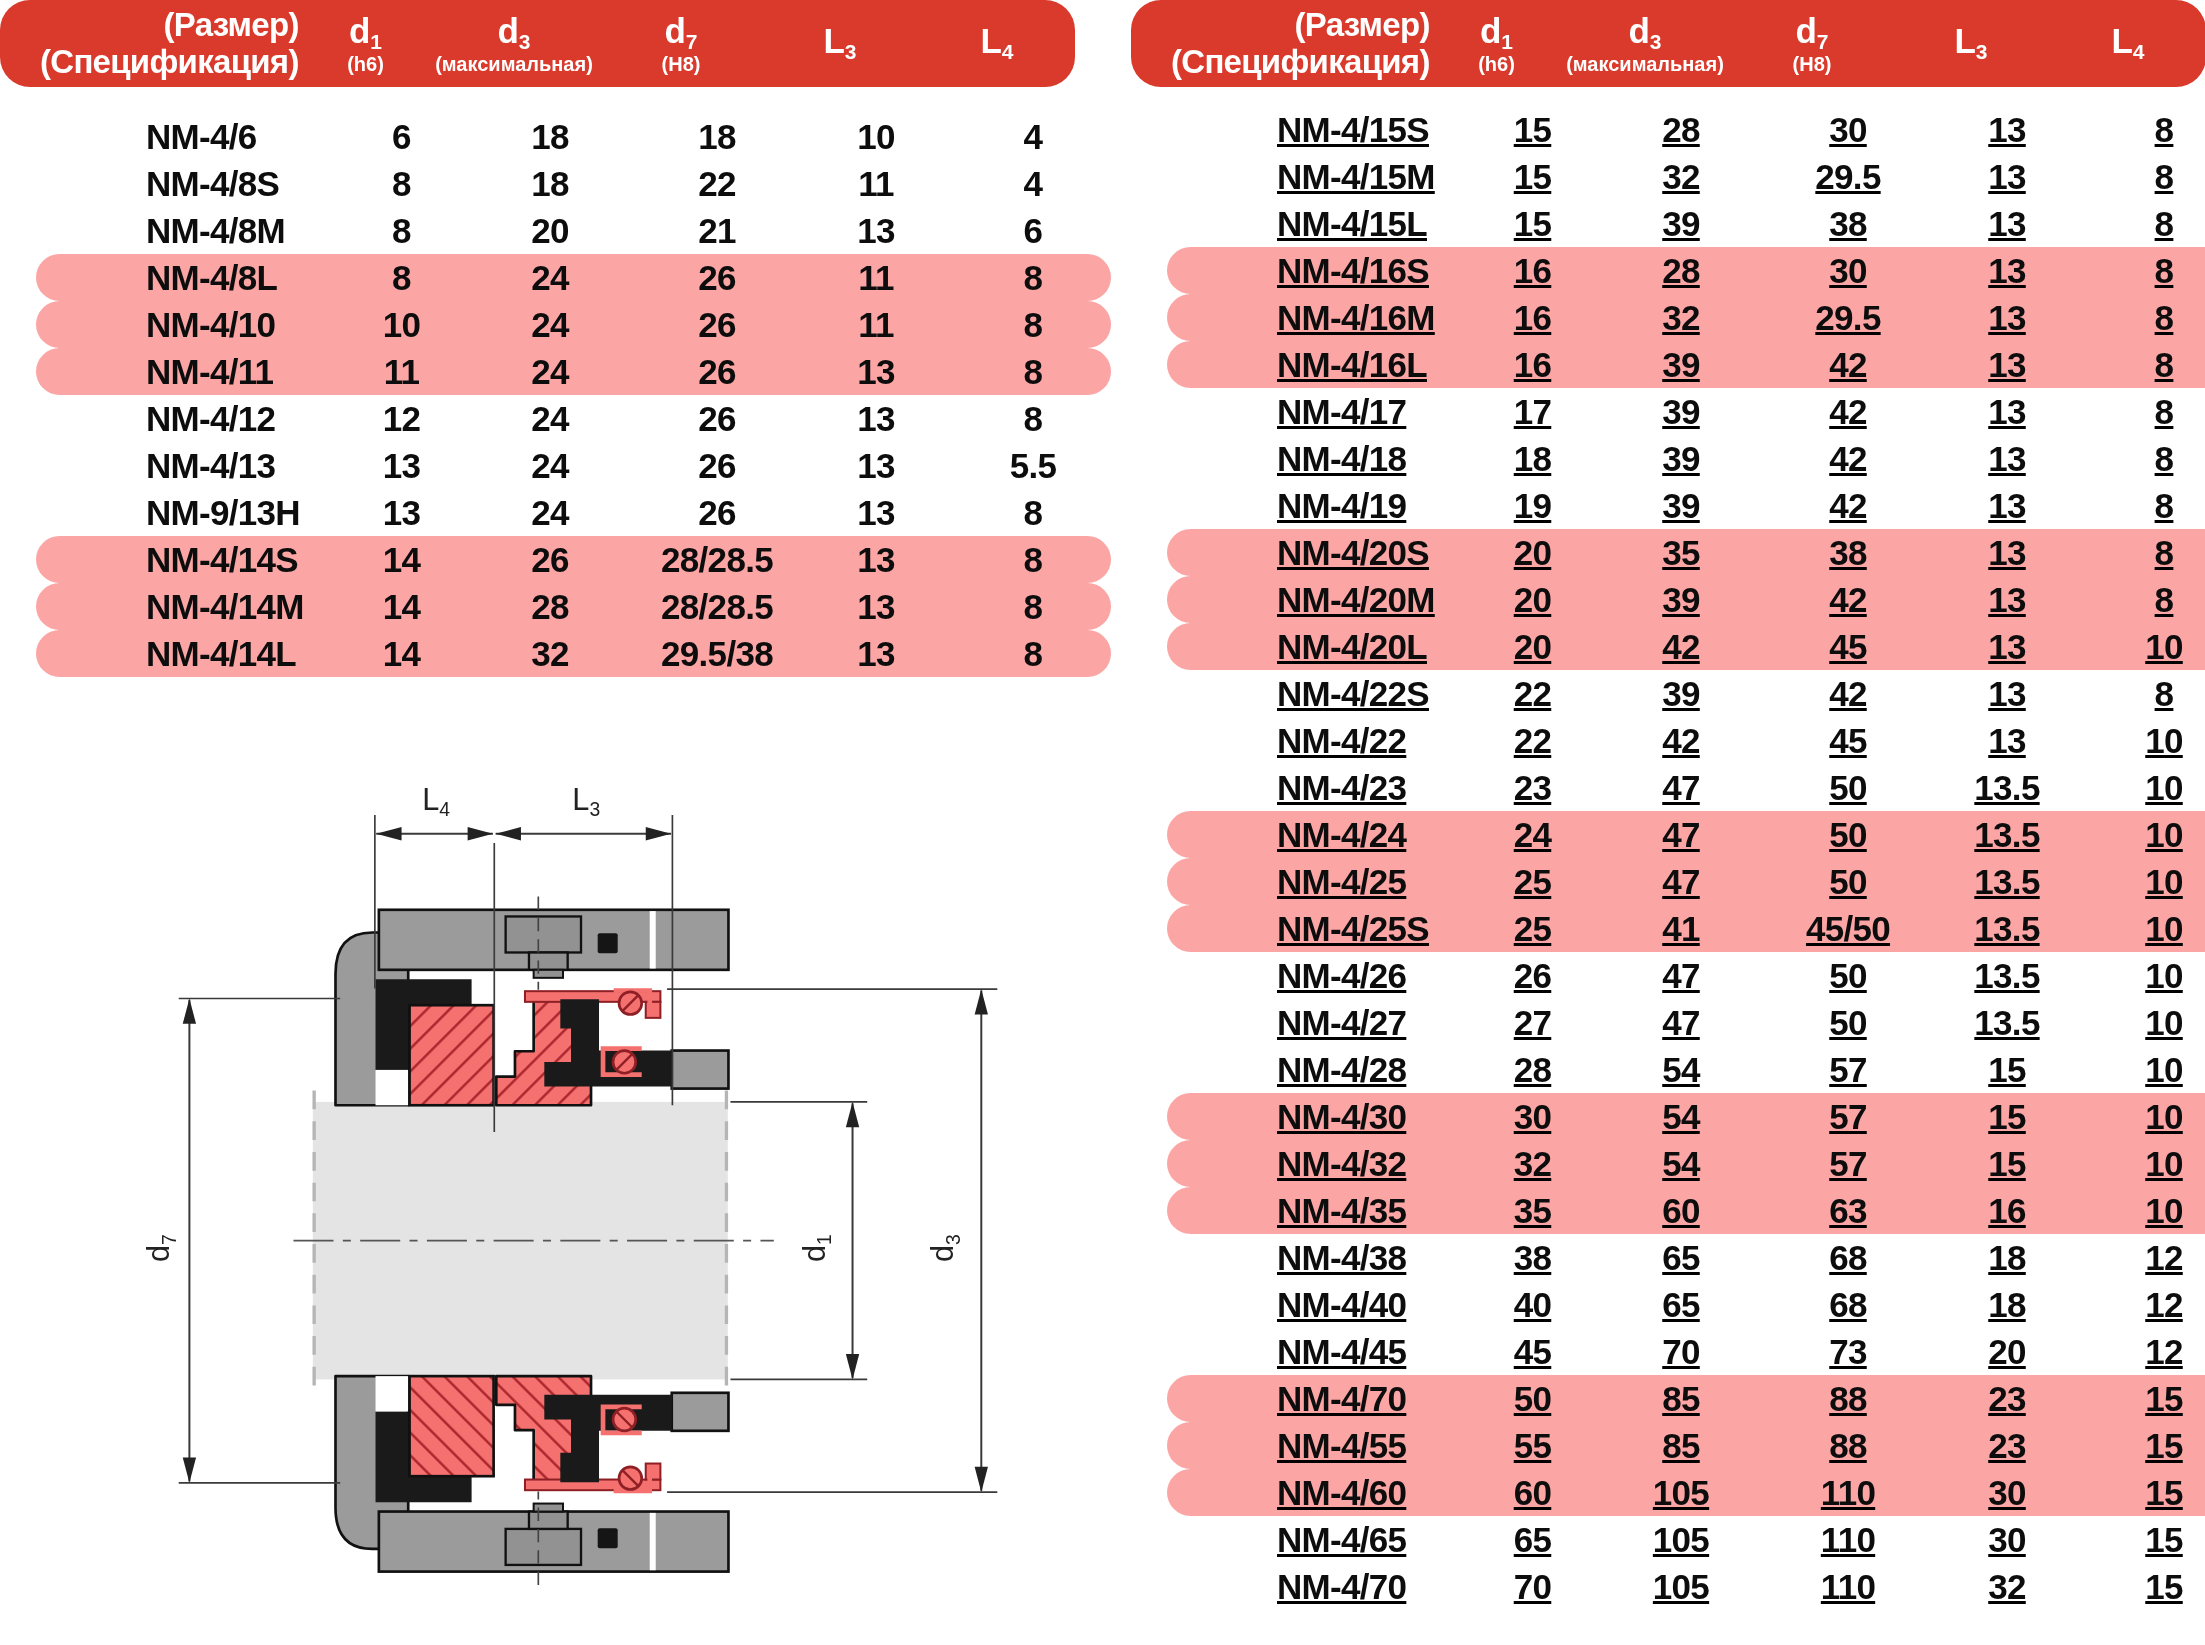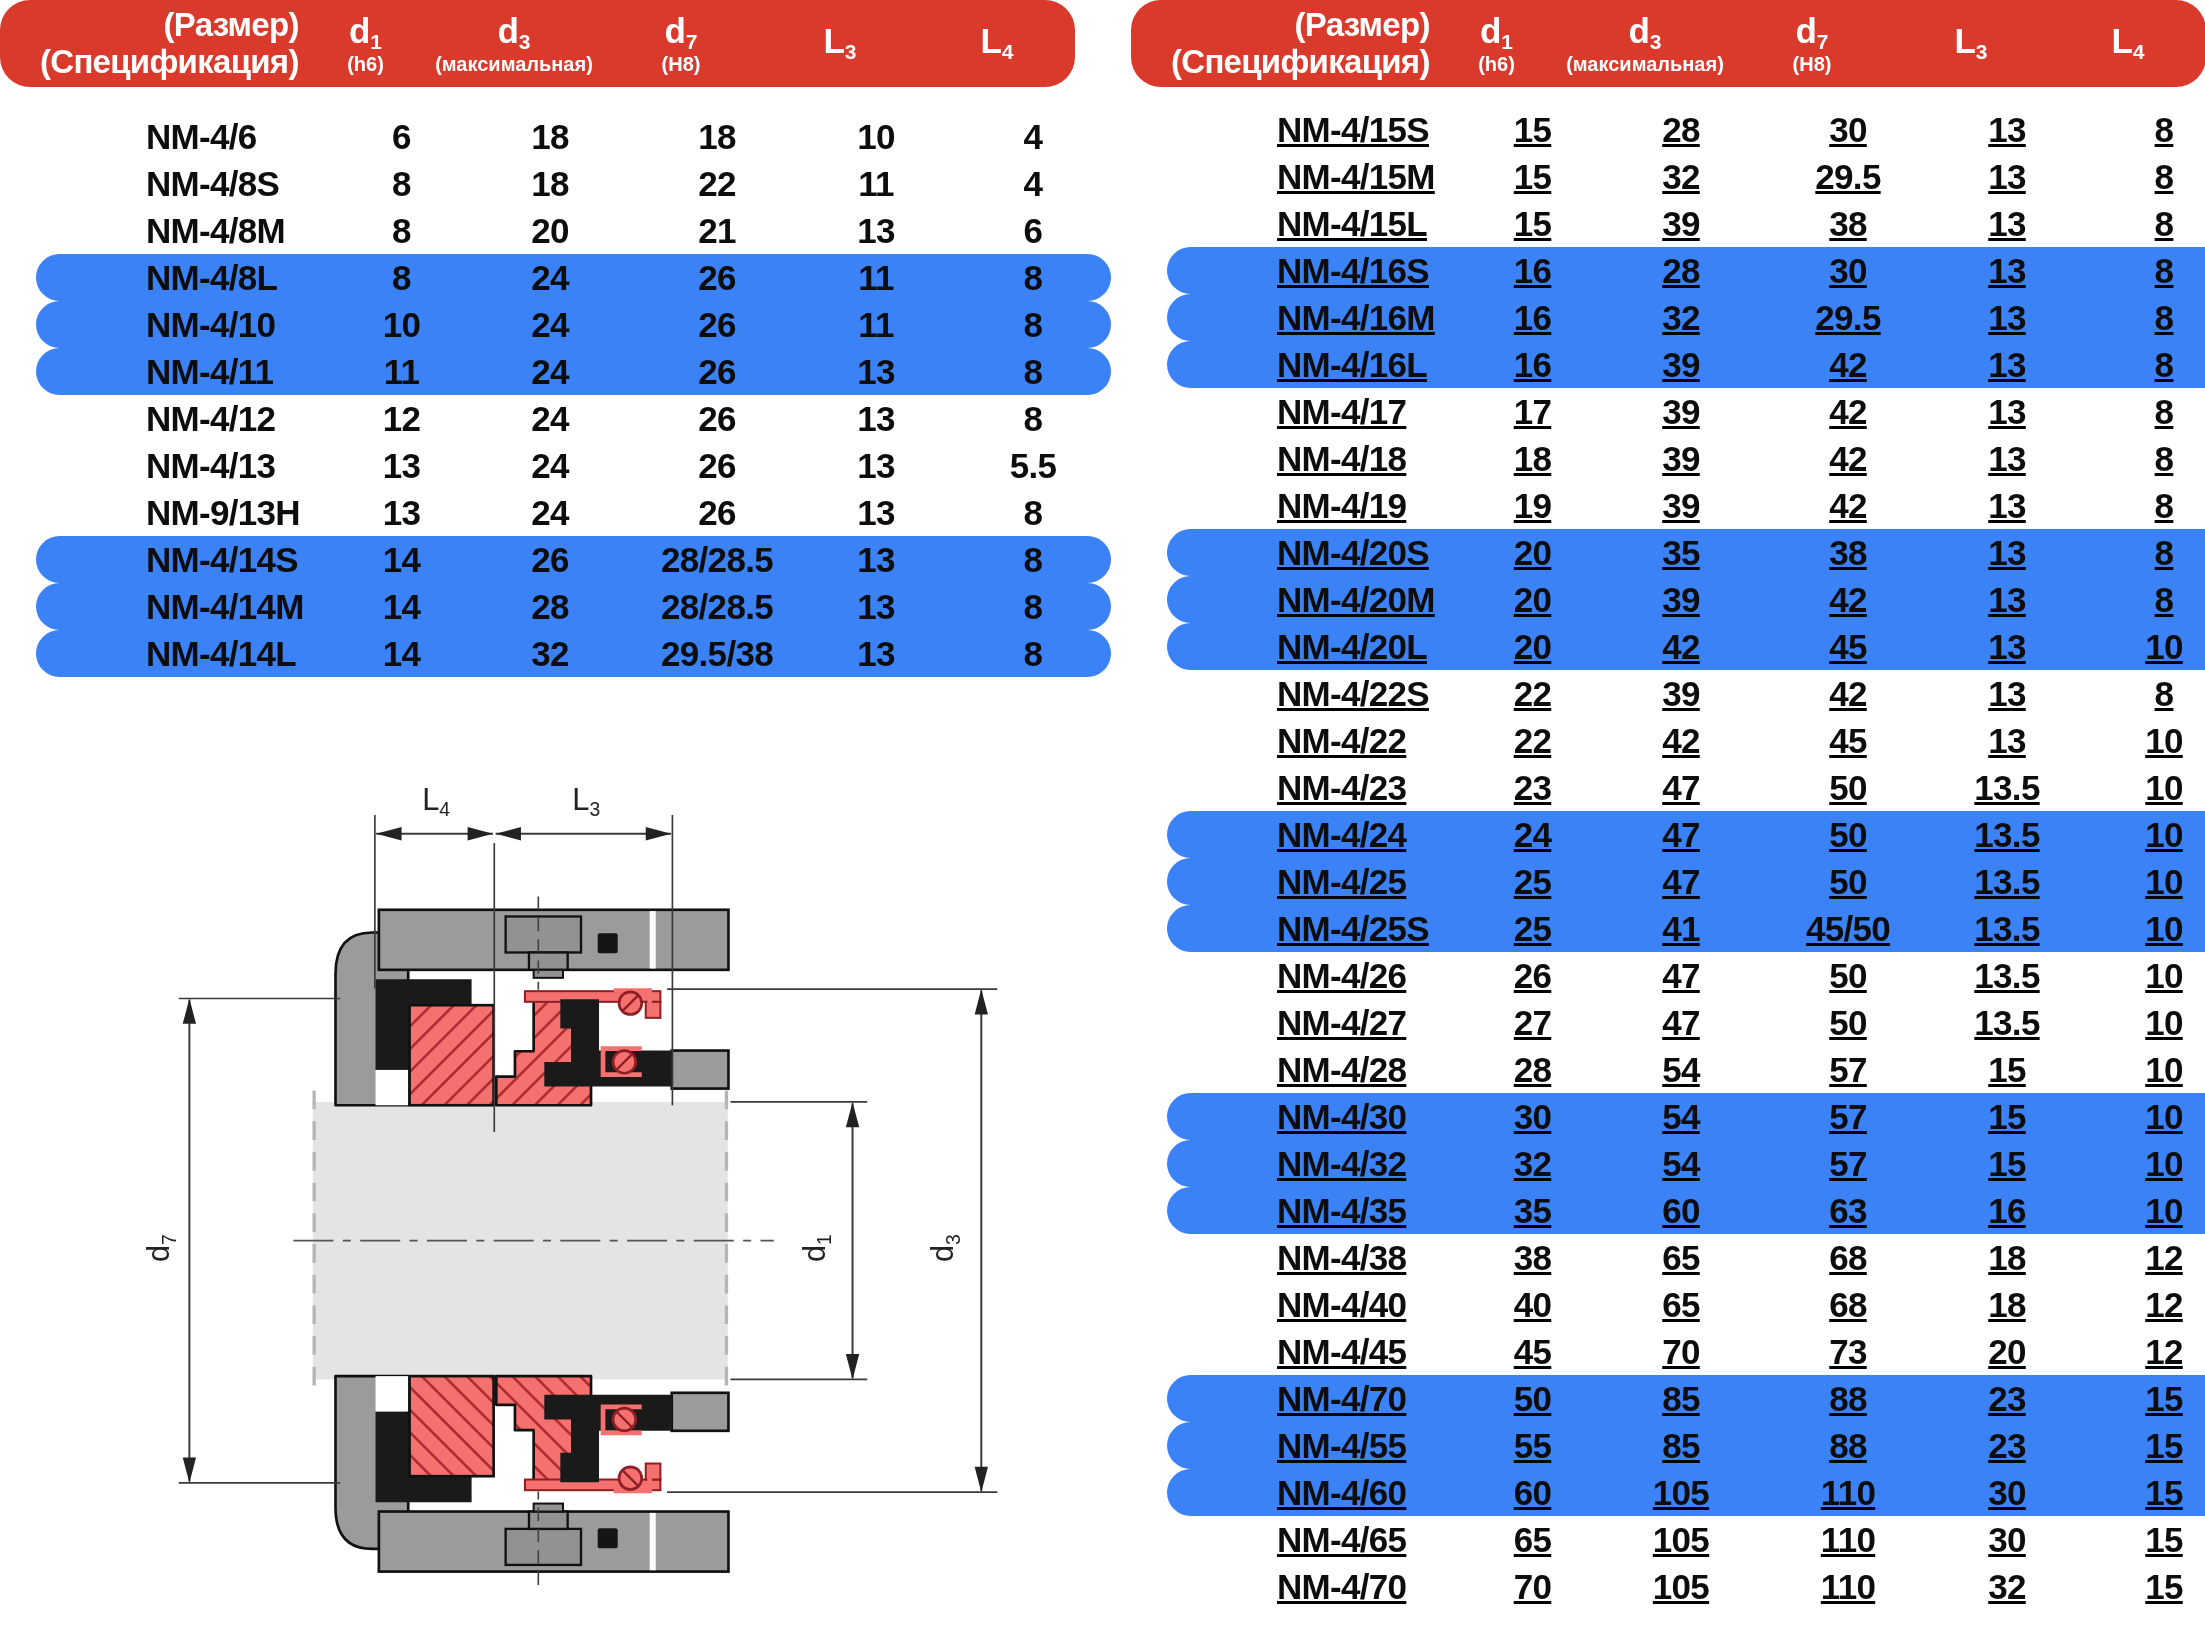--- a/index.html
+++ b/index.html
@@ -13,21 +13,21 @@
   .cols{display:grid;grid-template-columns:304px 123px 174px 160px 158px 156px;align-items:center;border-radius:30px;}
   .thead{height:87px;color:#fff;}
   .spec-head{display:flex;flex-direction:column;justify-content:center;align-items:flex-end;
     padding-right:5.3px;height:87px;font-weight:bold;font-size:33px;letter-spacing:-0.7px;line-height:1.1;}
   .col-head{display:flex;flex-direction:column;justify-content:center;align-items:center;height:87px;gap:1.3px;}
   .col-base{font-weight:bold;font-size:35px;line-height:1;}
   .col-base .sub{font-size:21px;vertical-align:-0.28em;}
   .col-note{font-weight:bold;font-size:20px;line-height:1;}
   .tbody{width:100%;margin-left:36px;}
   .row{height:var(--rh);}
-  .row.shaded{background:#3b82f6;}
+  .row.shaded{background:#fca5a5;}
   .cell{font-weight:bold;font-size:35px;letter-spacing:-0.7px;color:#0d0d0d;text-align:center;}
   .cell.model{text-align:left;padding-left:110px;}
   #diagram-wrap{position:absolute;left:100px;top:768px;width:934px;height:878px;}
   svg text{font-family:"Liberation Sans", sans-serif;}
   .dimlabel{font-size:46px;fill:#222;}
   .dimlabel .sub{font-size:29px;}
 </style>
 </head>
 <body>
 

